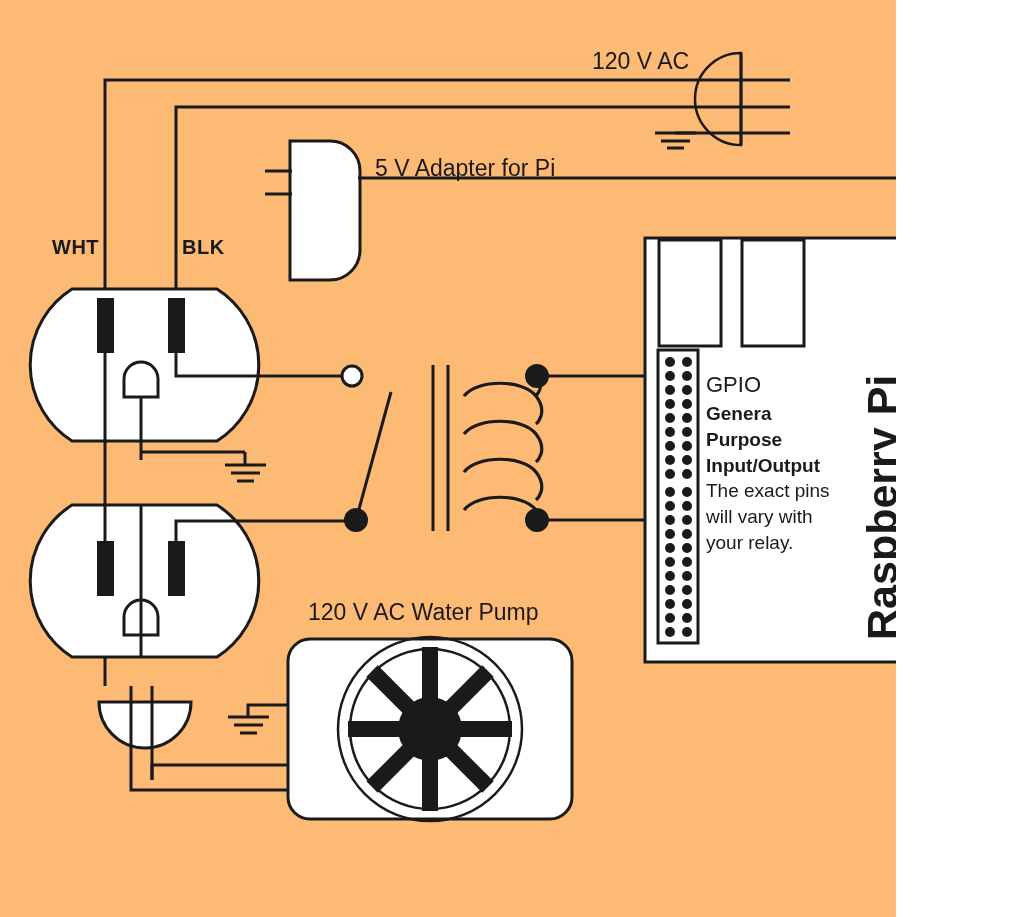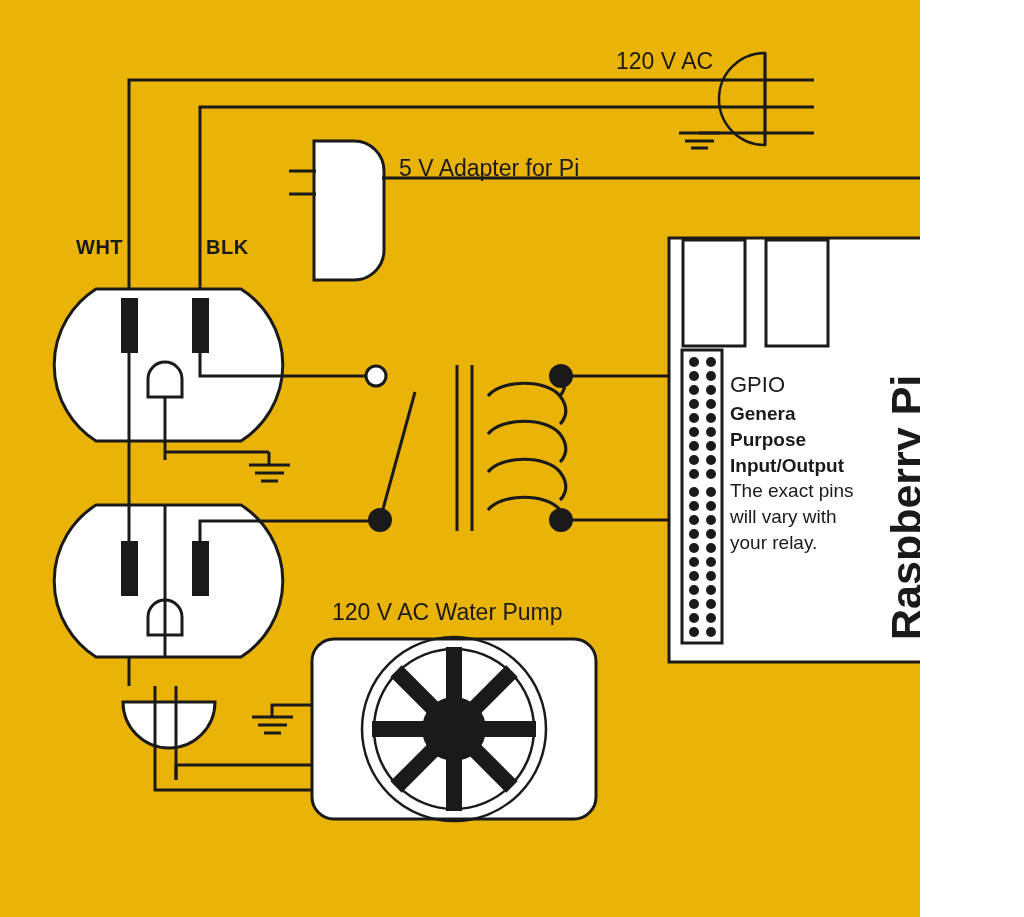--- a/index.html
+++ b/index.html
@@ -8,23 +8,22 @@
     padding: 0;
     background: #ffffff;
   }
   body {
     font-family: "Liberation Sans", sans-serif;
   }
   #diagram-root {
     position: relative;
     width: 896px;
     height: 917px;
-    background: #eab308;
+    background: #fdba74;
     overflow: hidden;
-    padding-left: 24px;
   }
   svg.diagram {
     display: block;
     width: 1024px;
     height: 917px;
   }
   .wire {
     fill: none;
     stroke: #1a1a1a;
     stroke-width: 3;

